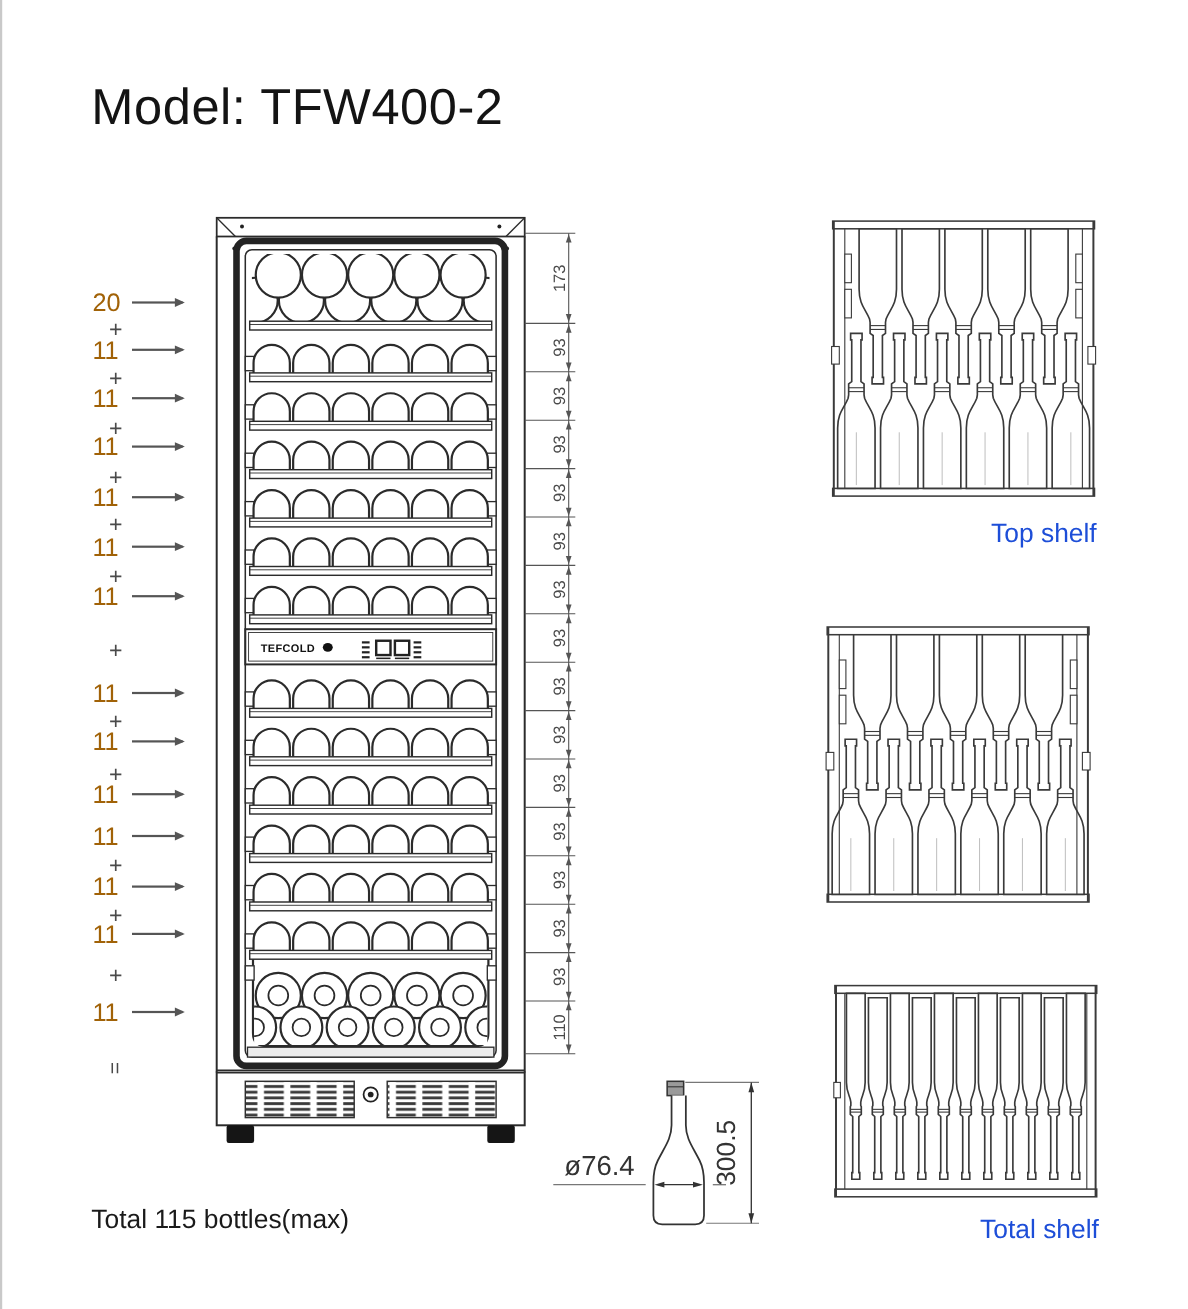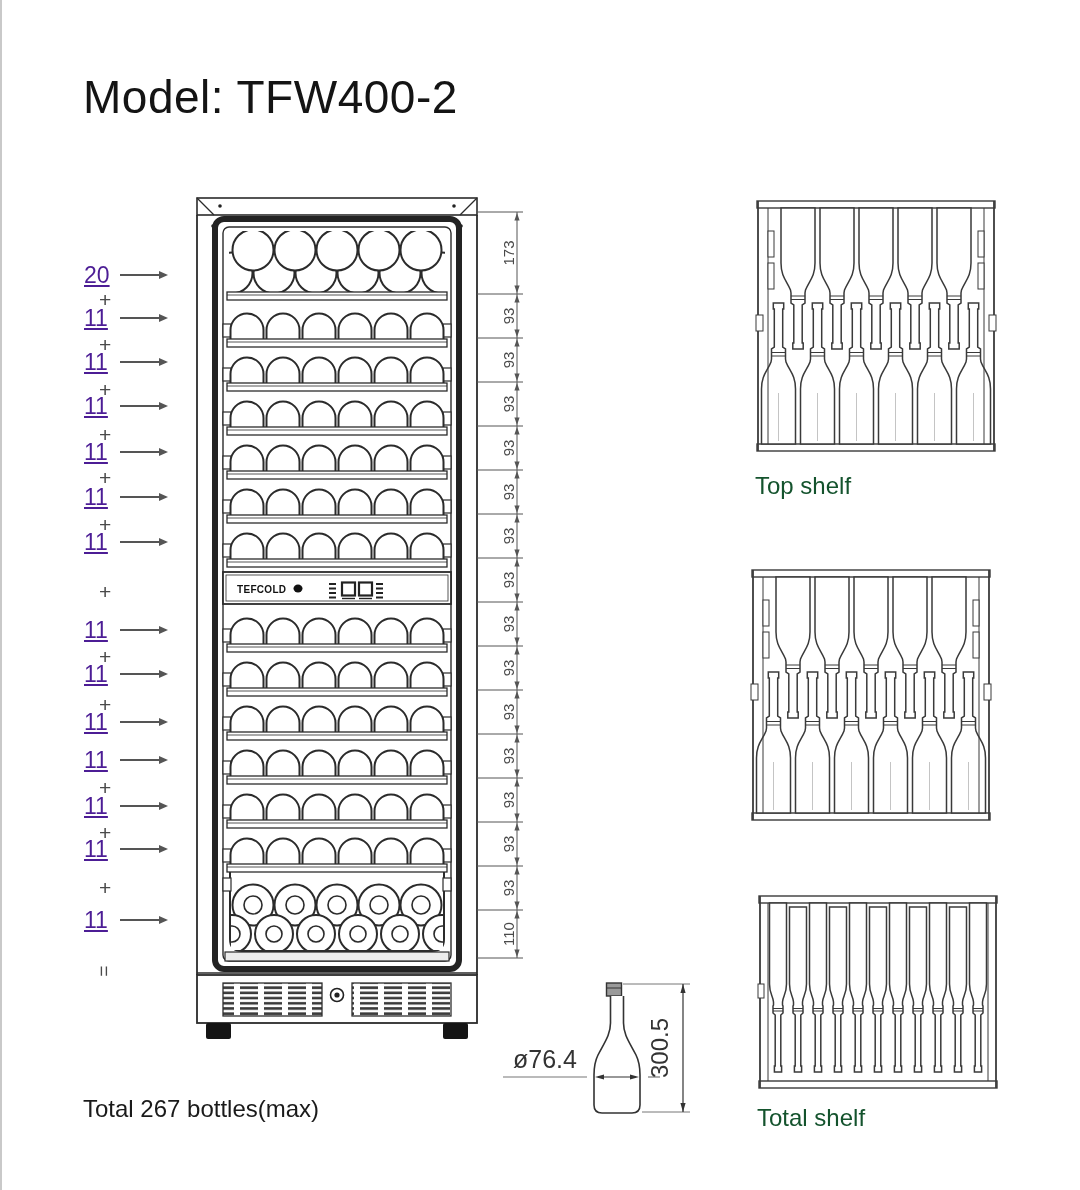--- a/index.html
+++ b/index.html
@@ -6,35 +6,35 @@
   #canvas {
     position:relative; width:1080px; height:1190px; background:#ffffff;
     font-family:"Liberation Sans", sans-serif; overflow:hidden;
   }
   .edge-line { position:absolute; left:0; top:0; width:2px; height:1190px; background:#c9c9c9; }
   .title {
     position:absolute; left:83px; top:70px; font-size:46px; color:#141414;
     letter-spacing:0.5px; white-space:nowrap;
   }
   .count-num {
-    position:absolute; font-size:23px; color:#4c1d95; line-height:26px; white-space:nowrap;text-decoration:underline;
+    position:absolute; font-size:23px; color:#a16207; line-height:26px; white-space:nowrap;
   }
   .plus-sign {
     position:absolute; font-size:21px; color:#4a4a4a; line-height:24px;
   }
   .equals-sign {
     position:absolute; font-size:19px; color:#4a4a4a; transform:rotate(90deg); line-height:18px;
   }
   .arr { position:absolute; width:46px; height:2px; background:#555; }
   .arr::after {
     content:''; position:absolute; right:-2px; top:-3.5px;
     border-left:9px solid #555; border-top:4.5px solid transparent; border-bottom:4.5px solid transparent;
   }
   .cap {
-    position:absolute; width:242px; text-align:left; font-size:24px; color:#14532d; white-space:nowrap;
+    position:absolute; width:242px; text-align:right; font-size:24px; color:#1d4ed8; white-space:nowrap;
   }
   .total-note {
     position:absolute; left:83px; top:1095px; font-size:24px; color:#1a1a1a; white-space:nowrap;
   }
   svg { position:absolute; overflow:visible; }
   svg text { font-family:"Liberation Sans", sans-serif; }
 </style>
 </head>
 <body>
 
@@ -531,14 +531,14 @@
       <line x1="13" y1="102" x2="97" y2="102" stroke="#777" stroke-width="1.2"></line>
       <line x1="158" y1="102" x2="170" y2="102" stroke="#777" stroke-width="1.2"></line>
       <line x1="133" y1="9" x2="200" y2="9" stroke="#777" stroke-width="1"></line>
       <line x1="152" y1="137" x2="200" y2="137" stroke="#777" stroke-width="1"></line>
       <line x1="193" y1="9" x2="193" y2="137" stroke="#333" stroke-width="1.2"></line>
       <polygon points="193,9 190.4,18 195.6,18" fill="#333"></polygon>
       <polygon points="193,137 190.4,128 195.6,128" fill="#333"></polygon>
       <text x="178" y="73" transform="rotate(-90 178 73)" text-anchor="middle" font-size="24" fill="#333">300.5</text>
     </svg>
 
-  <div class="total-note">Total 267 bottles(max)</div>
+  <div class="total-note">Total 115 bottles(max)</div>
 </div>
 
 </body></html>

